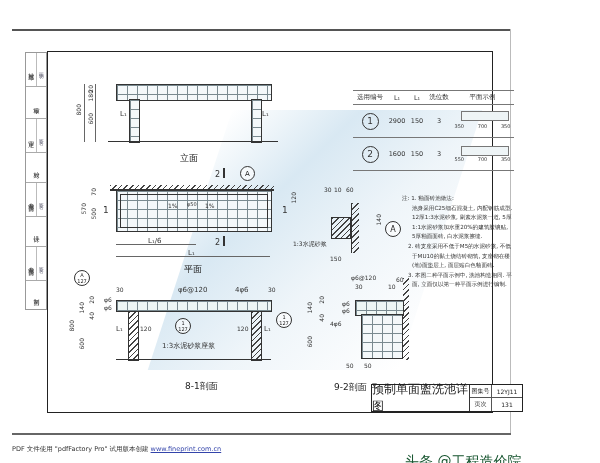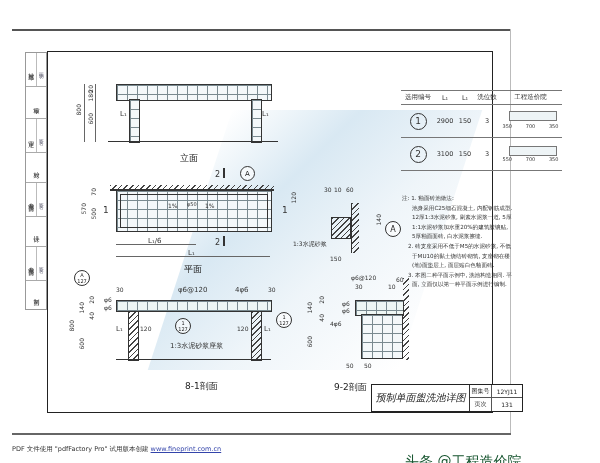--- a/index.html
+++ b/index.html
@@ -36,34 +36,34 @@
         linear-gradient(to right, #7a8a90 0.7px, transparent 0.7px),
         linear-gradient(to bottom, #7a8a90 0.7px, transparent 0.7px);
       background-size: 10px 9px;
     }
     .hatch {
       background-image: repeating-linear-gradient(135deg, #444 0 1px, transparent 1px 4px);
     }
     .line { position: absolute; background: #333; }
 
     
-    .spec-table { position: absolute; left: 353px; top: 90px; width: 161px; border-collapse: collapse; font-size: 6.5px; margin-left: 48px; }
+    .spec-table { position: absolute; left: 353px; top: 90px; width: 161px; border-collapse: collapse; font-size: 6.5px; }
     .spec-table th, .spec-table td { border-top: 1px solid #777; border-bottom: 1px solid #777; padding: 0; text-align: center; height: 13px; color: #333; font-weight: normal; }
     .spec-table td { height: 32px; }
     .spec-table .c-circ span { display: inline-flex; width: 15px; height: 15px; border: 1px solid #333; border-radius: 50%; align-items: center; justify-content: center; font-size: 9px; }
     .mini-plan { position: relative; width: 56px; height: 26px; margin: 0 auto; }
     .mini-box { position: absolute; left: 6px; top: 3px; width: 46px; height: 8px; border: 1px solid #777; background: #eef4f6; }
     .mini-dims { position: absolute; left: 0; top: 15px; width: 56px; font-size: 5px; display: flex; justify-content: space-between; color: #333; }
 
     .notes { position: absolute; left: 402px; top: 194px; width: 120px; font-size: 5.6px; line-height: 9.6px; color: #333; }
     .notes p { margin: 0; }
     .notes .indent { padding-left: 10px; }
 
     .titleblock { position: absolute; left: 371px; top: 384px; width: 150px; height: 26px; border: 1.2px solid #222; display: flex; font-size: 6px; background: #fff; }
-    .tb-title { flex: 1; display: flex; align-items: center; justify-content: center; font-size: 10px; border-right: 1px solid #333; font-style: italic; }
+    .tb-title { flex: 1; display: flex; align-items: center; justify-content: center; font-size: 12px; border-right: 1px solid #333; }
     .tb-grid { width: 52px; display: grid; grid-template-columns: 22px 30px; grid-template-rows: 1fr 1fr; }
     .tb-grid div { border-bottom: 1px solid #555; border-right: 1px solid #555; display: flex; align-items: center; justify-content: center; }
     .tb-grid div:nth-child(2n) { border-right: none; }
     .tb-grid div:nth-child(n+3) { border-bottom: none; }
 
     .footer-text { position: absolute; left: 12px; top: 445px; font-size: 6.5px; color: #333; white-space: nowrap; }
     .footer-link { color: #3344aa; text-decoration: underline; }
     .brand { position: absolute; left: 405px; top: 438px; font-size: 14px; color: #14532d; white-space: nowrap; margin-top: 15px; }
   </style>
 </head>
@@ -176,21 +176,21 @@
   <span class="label" style="left:116px;top:325px">L₁</span>
   <span class="label" style="left:264px;top:325px">L₁</span>
   <div class="circle" style="left:175px;top:318px;width:14px;height:14px;font-size:5px;flex-direction:column;line-height:6px">
       <span>1</span>
       <span>127</span>
     </div>
   <div class="circle" style="left:276px;top:312px;width:14px;height:14px;font-size:5px;flex-direction:column;line-height:6px">
       <span>1</span>
       <span>127</span>
     </div>
-  <span class="label" style="left:170px;top:341px">1:3水泥砂浆座浆</span>
+  <span class="label" style="left:162px;top:341px">1:3水泥砂浆座浆</span>
   <span class="caption" style="left:185px;top:380px">8-1剖面</span>
 </div>
 
 <div>
   <div class="hatch" style="position:absolute;left:352px;top:203px;width:7px;height:50px;"></div>
   <div class="line" style="left:351px;top:203px;width:1px;height:50px"></div>
   <div class="hatch" style="position:absolute;left:331px;top:217px;width:18px;height:20px;border:1px solid #333;"></div>
   <span class="label" style="left:324px;top:186px;font-size:6px">30</span>
   <span class="label" style="left:334px;top:186px;font-size:6px">10</span>
   <span class="label" style="left:346px;top:186px;font-size:6px">60</span>
@@ -222,21 +222,21 @@
   <span class="caption" style="left:334px;top:381px">9-2剖面</span>
 </div>
 
 <table class="spec-table">
   <thead>
     <tr>
       <th style="width:34px">选用编号</th>
       <th style="width:20px">L₁</th>
       <th style="width:20px">L₁</th>
       <th style="width:24px">洗位数</th>
-      <th>工程造价院</th>
+      <th>平面示例</th>
     </tr>
   </thead>
   <tbody>
     <tr>
       <td class="c-circ"><span>1</span></td>
       <td>2900</td>
       <td>150</td>
       <td>3</td>
       <td>
         <div class="mini-plan">
@@ -244,21 +244,21 @@
           <div class="mini-dims">
               <span>350</span>
               <span>700</span>
               <span>350</span>
             </div>
         </div>
       </td>
     </tr>
     <tr>
       <td class="c-circ"><span>2</span></td>
-      <td>3100</td>
+      <td>1600</td>
       <td>150</td>
       <td>3</td>
       <td>
         <div class="mini-plan">
           <div class="mini-box" style="top:5px"></div>
           <div class="mini-dims">
               <span>550</span>
               <span>700</span>
               <span>350</span>
             </div>

